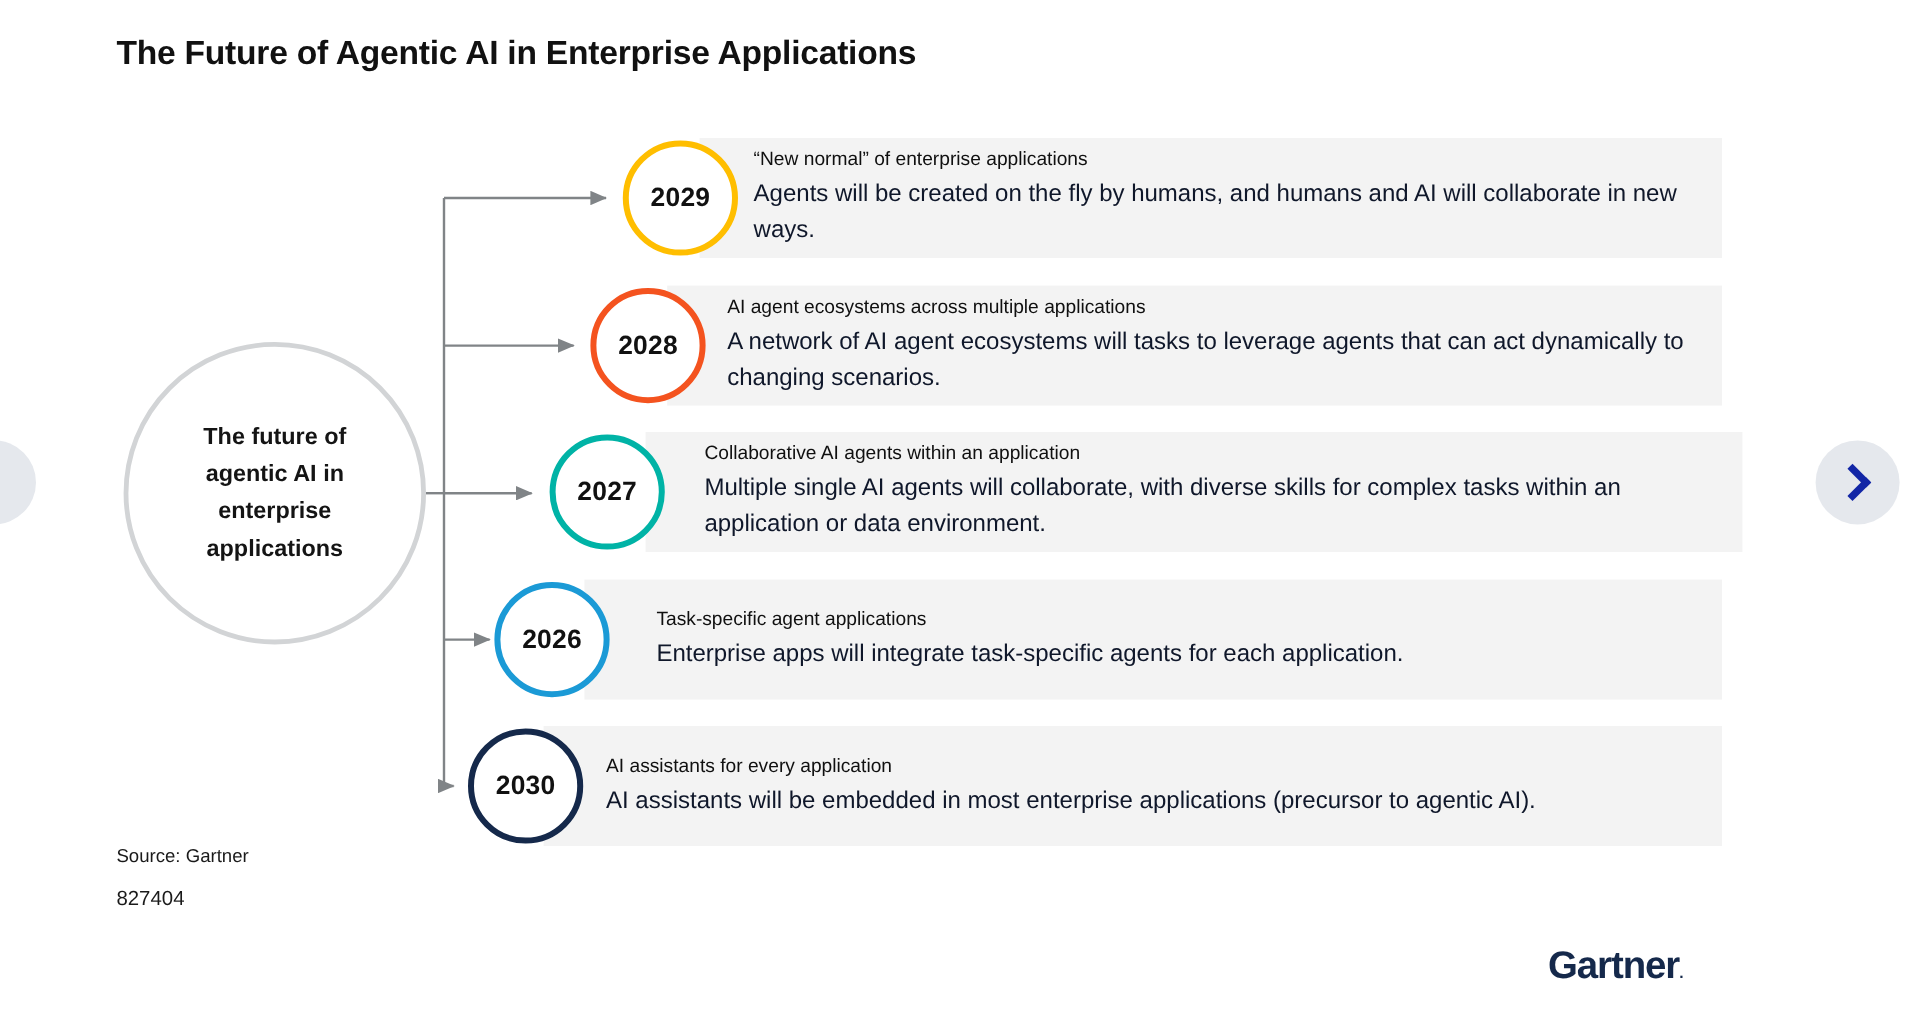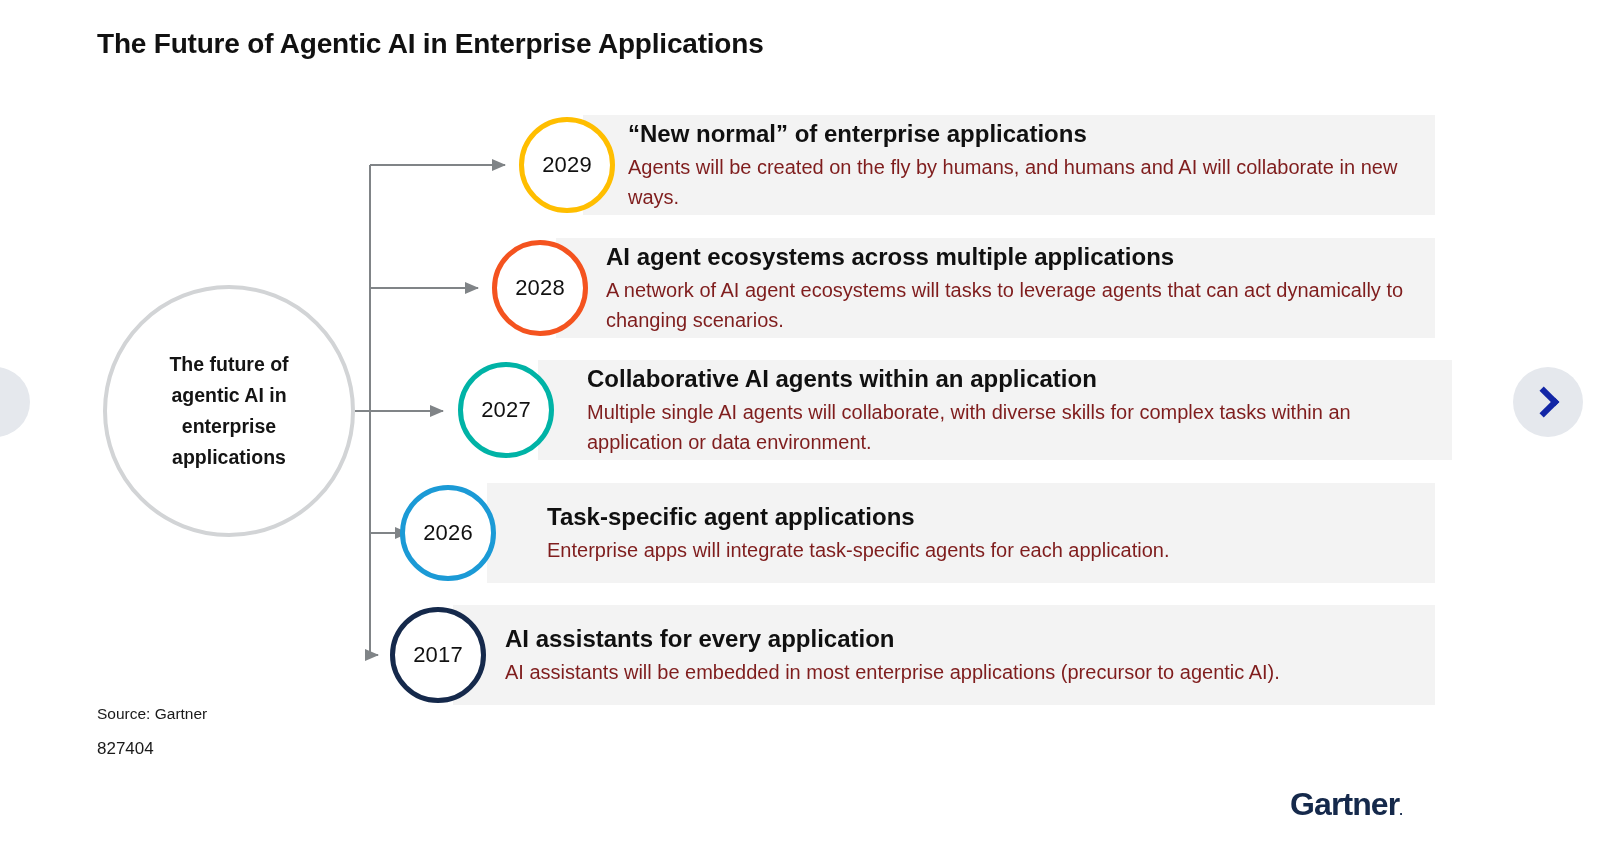--- a/index.html
+++ b/index.html
@@ -64,51 +64,51 @@
     height: 100px;
     background: #f3f3f3;
     z-index: 2;
   }
   .row-text {
     position: absolute;
     top: 50%;
     transform: translateY(-50%);
   }
   .row-heading {
-    font-size: 24px;
-    font-weight: bold;
+    font-size: 16px;
+    font-weight: normal;
     color: #101010;
     line-height: 1.42;
     margin: 0 0 1px 0;
     white-space: nowrap;
   }
   .row-body {
     font-size: 20px;
     font-weight: normal;
-    color: #7f1d1d;
+    color: #0f172a;
     line-height: 1.52;
     margin: 0;
   }
 
   
   .year-circle {
     position: absolute;
     width: 96px; height: 96px;
     border-radius: 50%;
     border-style: solid;
     border-width: 5px;
     background: #ffffff;
     display: flex;
     align-items: center;
     justify-content: center;
     z-index: 4;
   }
   .year-label {
     font-size: 22px;
-    font-weight: normal;
+    font-weight: bold;
     color: #111111;
     letter-spacing: 0.2px;
   }
 
   
   #source-line {
     position: absolute;
     left: 97px; top: 705px;
     font-size: 15.5px;
     color: #1a1a1a;
@@ -218,32 +218,32 @@
   <div class="year-circle" style="left:458px; top:362px; border-color:#00B3A6;">
     <span class="year-label">2027</span>
   </div>
 
   <div class="row" style="left:487px; top:483px; width:948px;">
     <div class="row-text" style="left:60px; width:850px;">
       <p class="row-heading">Task-specific agent applications</p>
       <p class="row-body">Enterprise apps will integrate task-specific agents for each application.</p>
     </div>
   </div>
-  <div class="year-circle" style="left:400px; top:485px; border-color:#1B9AD6;">
+  <div class="year-circle" style="left:412px; top:485px; border-color:#1B9AD6;">
     <span class="year-label">2026</span>
   </div>
 
   <div class="row" style="left:453px; top:605px; width:982px;">
     <div class="row-text" style="left:52px; width:880px;">
       <p class="row-heading">AI assistants for every application</p>
       <p class="row-body">AI assistants will be embedded in most enterprise applications (precursor to agentic AI).</p>
     </div>
   </div>
   <div class="year-circle" style="left:390px; top:607px; border-color:#15294B;">
-    <span class="year-label">2017</span>
+    <span class="year-label">2030</span>
   </div>
 
   <div id="source-line">Source: Gartner</div>
   <div id="source-id">827404</div>
 
   <div id="gartner-logo">
     <span>Gartner</span><span class="reg">.</span>
   </div>
 
   <div class="nav-btn" id="nav-prev">

